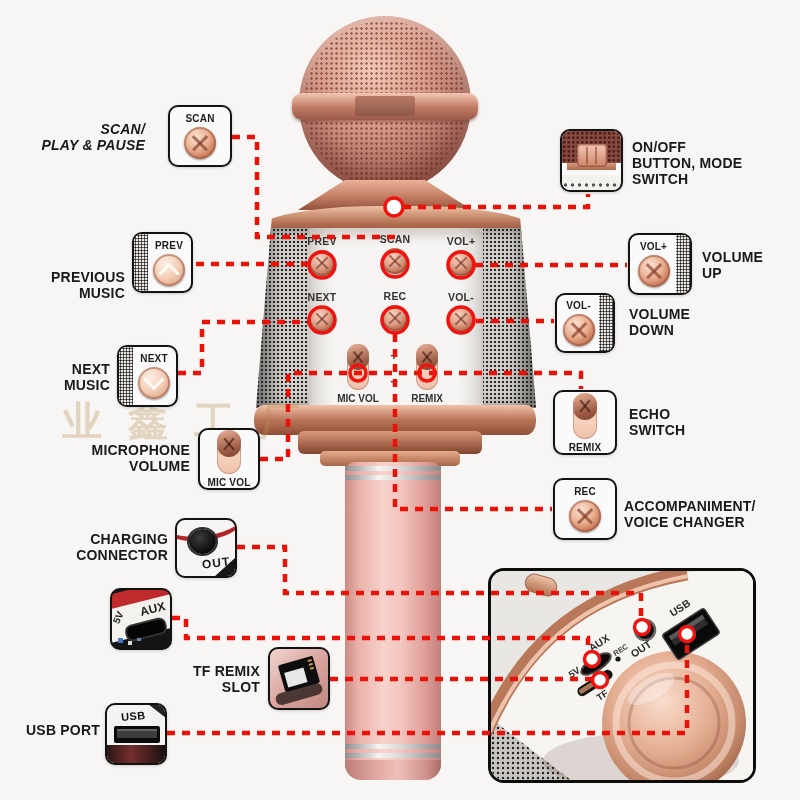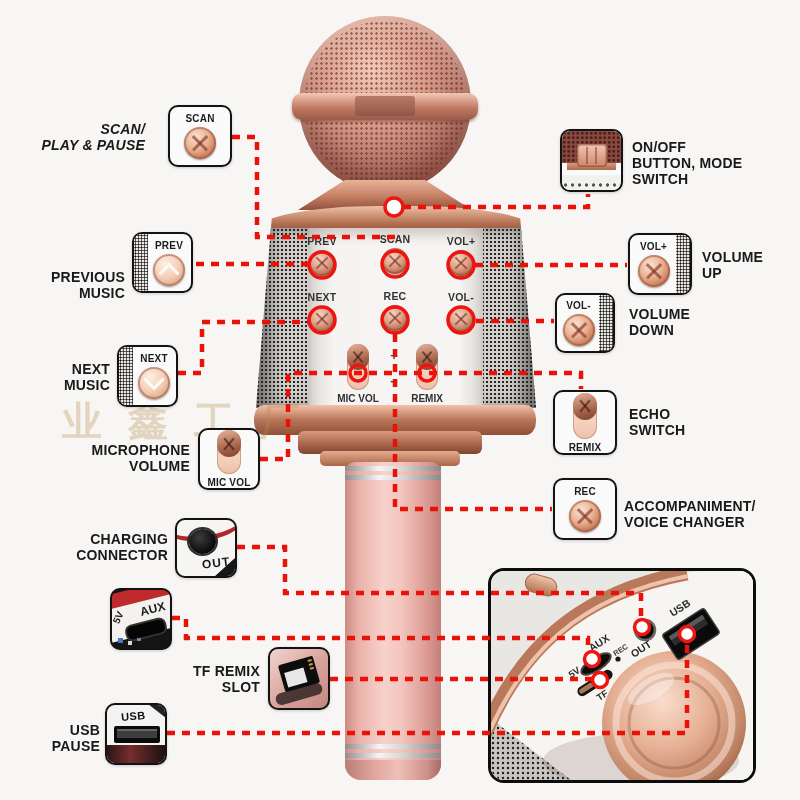--- a/index.html
+++ b/index.html
@@ -273,21 +273,21 @@
   <div class="lbl r" style="left:20px;top:249px;width:105px;margin-top:20px;">PREVIOUS
 MUSIC</div>
   <div class="lbl r" style="left:12px;top:361px;width:98px;">NEXT
 MUSIC</div>
   <div class="lbl r" style="left:58px;top:442px;width:132px;">MICROPHONE
 VOLUME</div>
   <div class="lbl r" style="left:46px;top:531px;width:122px;">CHARGING
 CONNECTOR</div>
   <div class="lbl r" style="left:163px;top:663px;width:97px;">TF REMIX
 SLOT</div>
-  <div class="lbl r" style="left:26px;top:722px;width:74px;">USB PAUSE</div>
+  <div class="lbl r" style="left:26px;top:722px;width:74px;">USB PORT</div>
   <div class="lbl l" style="left:632px;top:139px;width:155px;">ON/OFF
 BUTTON, MODE
 SWITCH</div>
   <div class="lbl l" style="left:702px;top:249px;width:88px;">VOLUME
 UP</div>
   <div class="lbl l" style="left:629px;top:306px;width:100px;">VOLUME
 DOWN</div>
   <div class="lbl l" style="left:629px;top:406px;width:100px;">ECHO
 SWITCH</div>
   <div class="lbl l" style="left:624px;top:498px;width:172px;">ACCOMPANIMENT/

